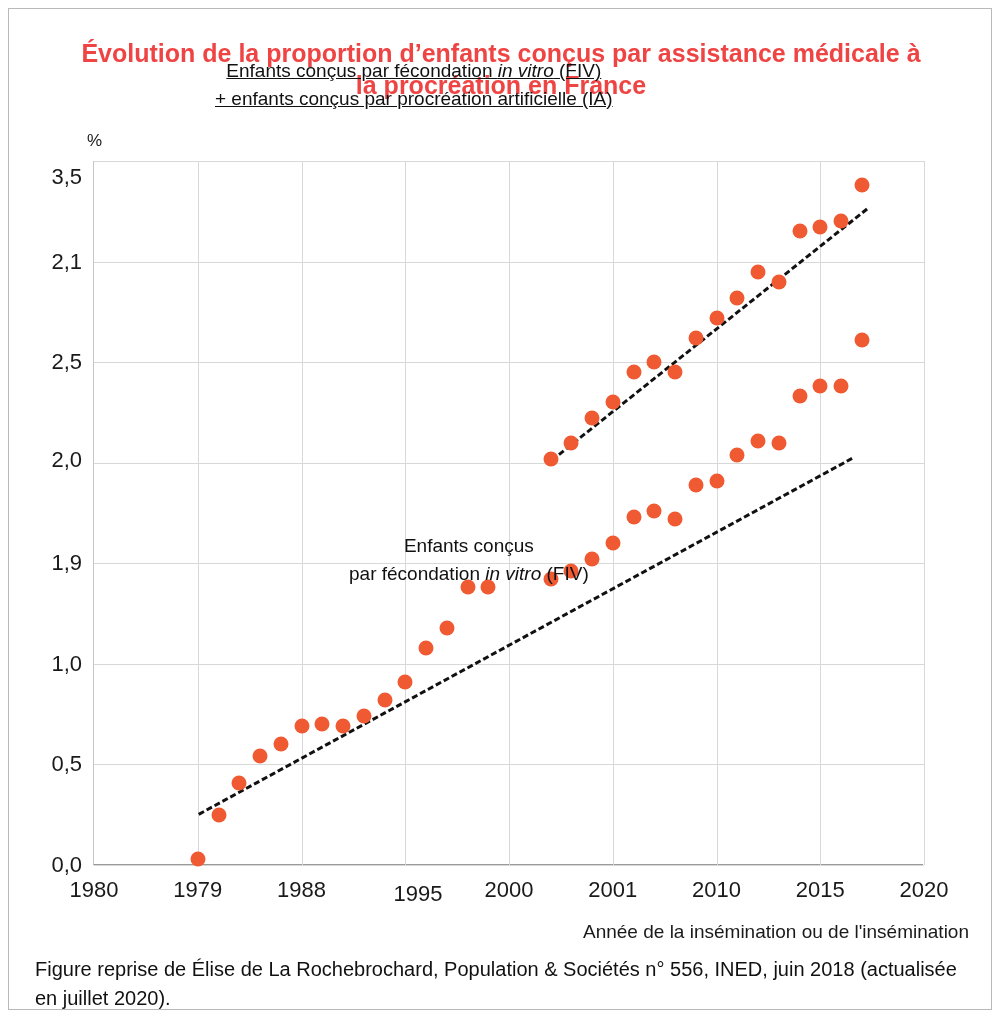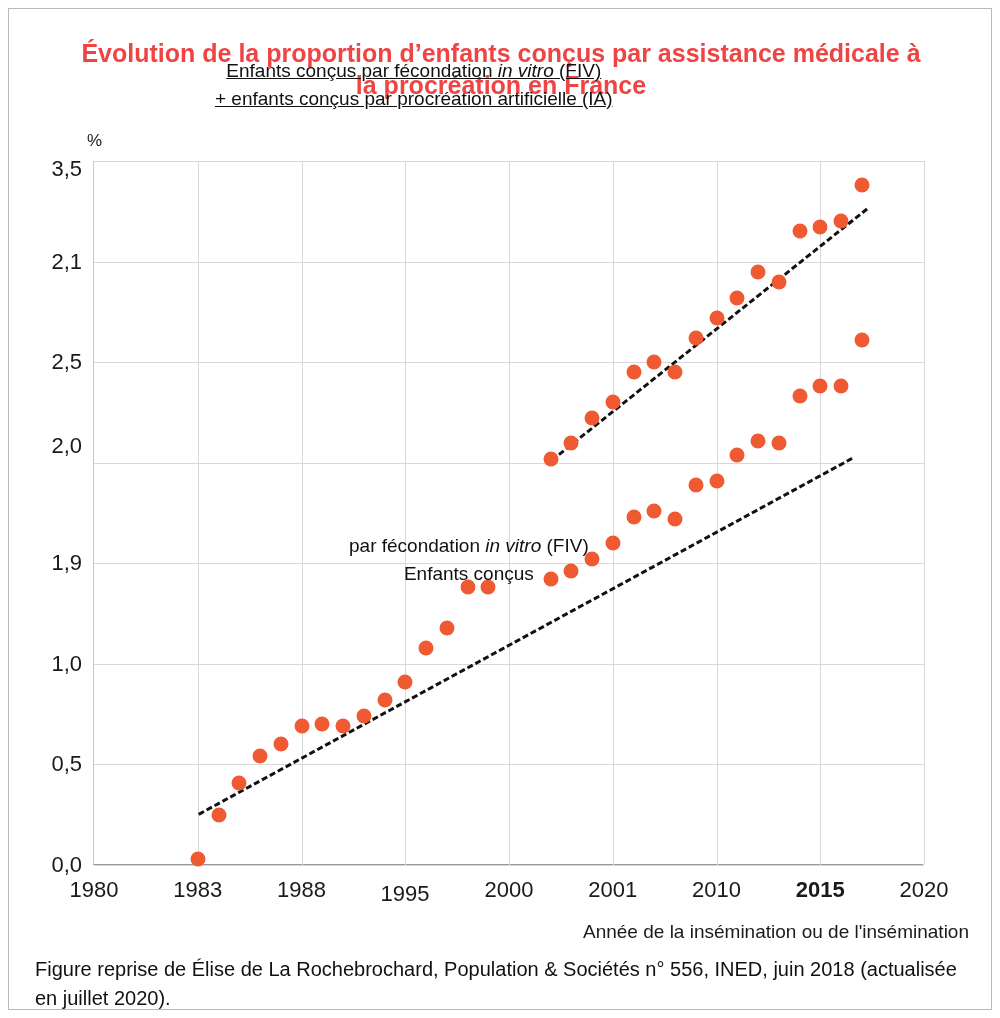--- a/index.html
+++ b/index.html
@@ -72,42 +72,42 @@
   <div id="plot">
       <div class="gridline-h" style="top: 704px;"></div>
       <div class="ytick" style="top: 704px;">0,0</div>
       <div class="gridline-h" style="top: 603.429px;"></div>
       <div class="ytick" style="top: 603.429px;">0,5</div>
       <div class="gridline-h" style="top: 502.857px;"></div>
       <div class="ytick" style="top: 502.857px;">1,0</div>
       <div class="gridline-h" style="top: 402.286px;"></div>
       <div class="ytick" style="top: 402.286px;">1,9</div>
       <div class="gridline-h" style="top: 301.714px;"></div>
-      <div class="ytick" style="top: 285px; text-align: center;">2,0</div>
+      <div class="ytick" style="top: 299px; text-align: center;">2,0</div>
       <div class="gridline-h" style="top: 201.143px;"></div>
       <div class="ytick" style="top: 201.143px; margin-left: 38px;">2,5</div>
       <div class="gridline-h" style="top: 100.571px;"></div>
       <div class="ytick" style="top: 100.571px;">2,1</div>
       <div class="gridline-h" style="top: 0px;"></div>
-      <div class="ytick" style="top: 8px;">3,5</div>
+      <div class="ytick" style="top: 16px;">3,5</div>
       <div class="xtick" style="left: 0px;">1980</div>
       <div class="gridline-v" style="left: 103.75px;"></div>
-      <div class="xtick" style="left: 103.75px;">1983</div>
+      <div class="xtick" style="left: 103.75px;">1979</div>
       <div class="gridline-v" style="left: 207.5px;"></div>
       <div class="xtick" style="left: 207.5px;">1988</div>
       <div class="gridline-v" style="left: 311.25px;"></div>
-      <div class="xtick" style="left: 311px; margin-top: 16px;">1995</div>
+      <div class="xtick" style="left: 324px; margin-top: 16px;">1995</div>
       <div class="gridline-v" style="left: 415px;"></div>
       <div class="xtick" style="left: 415px;">2000</div>
       <div class="gridline-v" style="left: 518.75px;"></div>
       <div class="xtick" style="left: 518.75px;">2001</div>
       <div class="gridline-v" style="left: 622.5px;"></div>
       <div class="xtick" style="left: 622.5px; text-align: center;">2010</div>
       <div class="gridline-v" style="left: 726.25px;"></div>
-      <div class="xtick" style="left: 726.25px; font-weight: bold;">2015</div>
+      <div class="xtick" style="left: 726.25px;">2015</div>
       <div class="gridline-v" style="left: 830px;"></div>
       <div class="xtick" style="left: 830px;">2020</div>
       <div class="trend" style="left: 103.75px; top: 651.703px; width: 744.297px; transform: rotate(-28.5767deg); border-top-color: rgb(17, 17, 17);"></div>
       <div class="pt" title="Enfants conçus par fécondation in vitro (FIV) 1985: 0.03" style="left: 103.75px; top: 697.966px; background: rgb(240, 90, 51);"></div>
       <div class="pt" title="Enfants conçus par fécondation in vitro (FIV) 1986: 0.25" style="left: 124.5px; top: 653.714px; background: rgb(240, 90, 51);"></div>
       <div class="pt" title="Enfants conçus par fécondation in vitro (FIV) 1987: 0.41" style="left: 145.25px; top: 621.531px; background: rgb(240, 90, 51);"></div>
       <div class="pt" title="Enfants conçus par fécondation in vitro (FIV) 1988: 0.54" style="left: 166px; top: 595.383px; background: rgb(240, 90, 51);"></div>
       <div class="pt" title="Enfants conçus par fécondation in vitro (FIV) 1989: 0.6" style="left: 186.75px; top: 583.314px; background: rgb(240, 90, 51);"></div>
       <div class="pt" title="Enfants conçus par fécondation in vitro (FIV) 1990: 0.69" style="left: 207.5px; top: 565.211px; background: rgb(240, 90, 51);"></div>
       <div class="pt" title="Enfants conçus par fécondation in vitro (FIV) 1991: 0.7" style="left: 228.25px; top: 563.2px; background: rgb(240, 90, 51);"></div>
@@ -155,22 +155,22 @@
     </div>
 
   <div id="annot-fiv-ia" class="annot">
     <div>
       <span>Enfants conçus par fécondation </span><span class="it">in vitro</span><span> (FIV)</span>
     </div>
     <div>+ enfants conçus par procréation artificielle (IA)</div>
   </div>
 
   <div id="annot-fiv" class="annot">
+    <div>Enfants conçus</div>
     <div>
       <span>par fécondation </span><span class="it">in vitro</span><span> (FIV)</span>
     </div>
-    <div>Enfants conçus</div>
   </div>
 
   <div id="xaxis-title">Année de la insémination ou de l'insémination</div>
 
   <div id="caption">Figure reprise de Élise de La Rochebrochard, Population &amp; Sociétés n° 556, INED, juin 2018 (actualisée en juillet 2020).</div>
 </div>
 
 </body></html>

